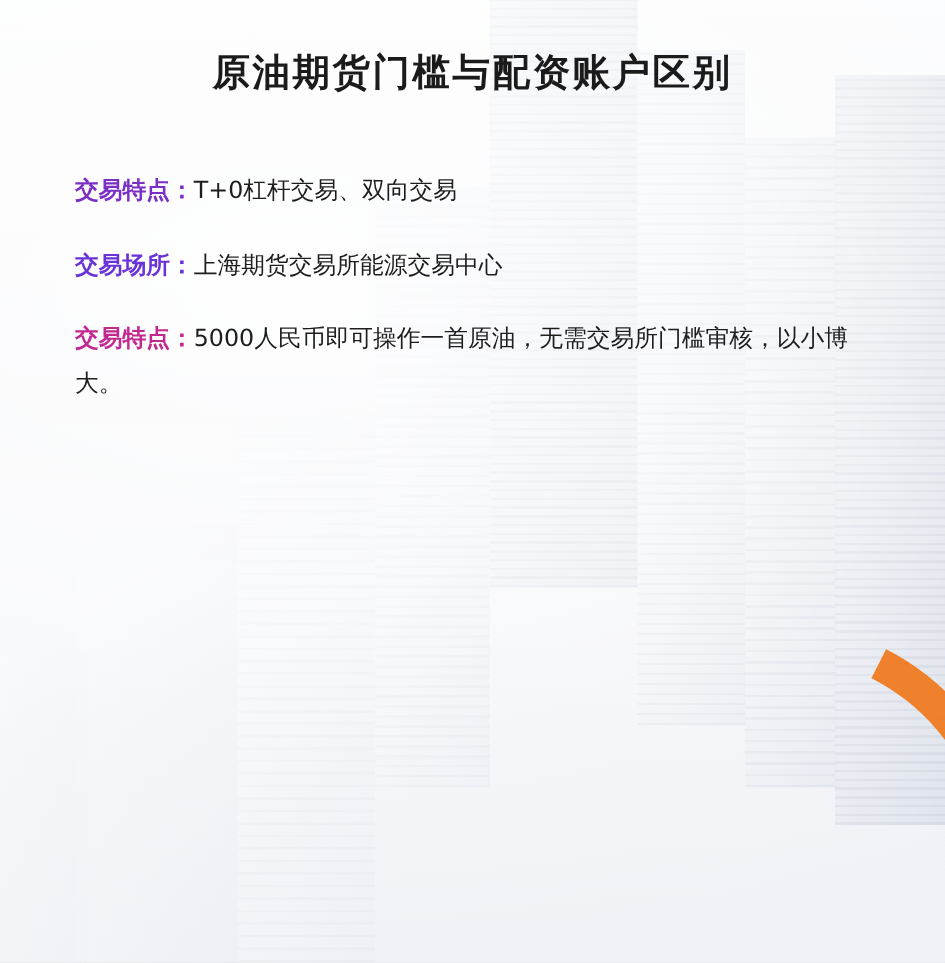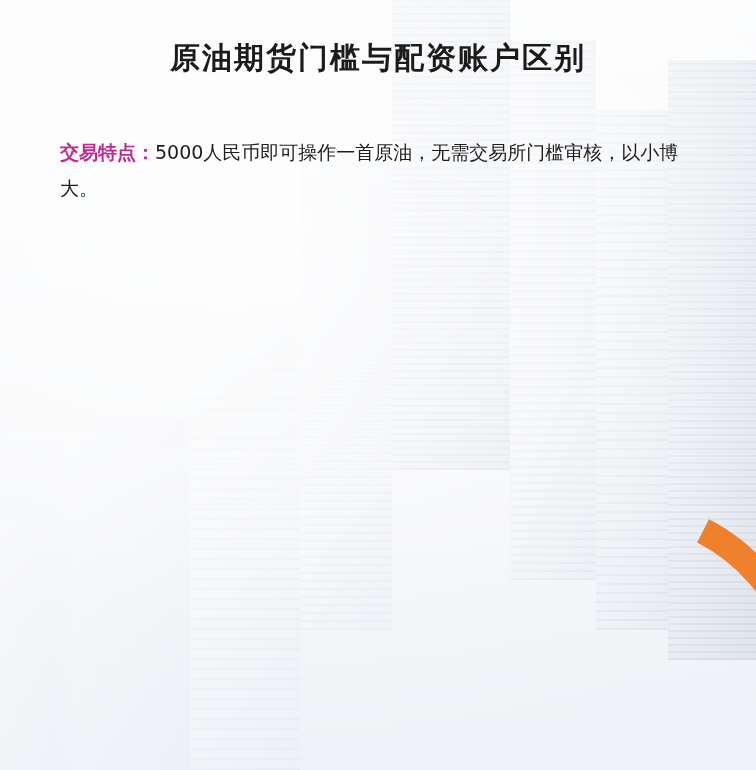--- a/index.html
+++ b/index.html
@@ -175,21 +175,27 @@
   <div class="corner-white"></div>
 
   <div class="content">
 
     <h1 class="title">原油期货门槛与配资账户区别</h1>
 
     <div class="body-block">
 
 
 
-
+      <p class="para tight">
+        <span class="lbl lbl-purple">交易特点：</span><span class="txt">T+0杠杆交易、双向交易</span>
+      </p>
+
+      <p class="para tight">
+        <span class="lbl lbl-violet">交易场所：</span><span class="txt">上海期货交易所能源交易中心</span>
+      </p>
 
       <p class="para">
         <span class="lbl lbl-magenta">交易特点：</span><span class="txt">5000人民币即可操作一首原油，无需交易所门槛审核，以小博大。</span>
       </p>
 
     </div>
   </div>
 </div>
 
 </body></html>

